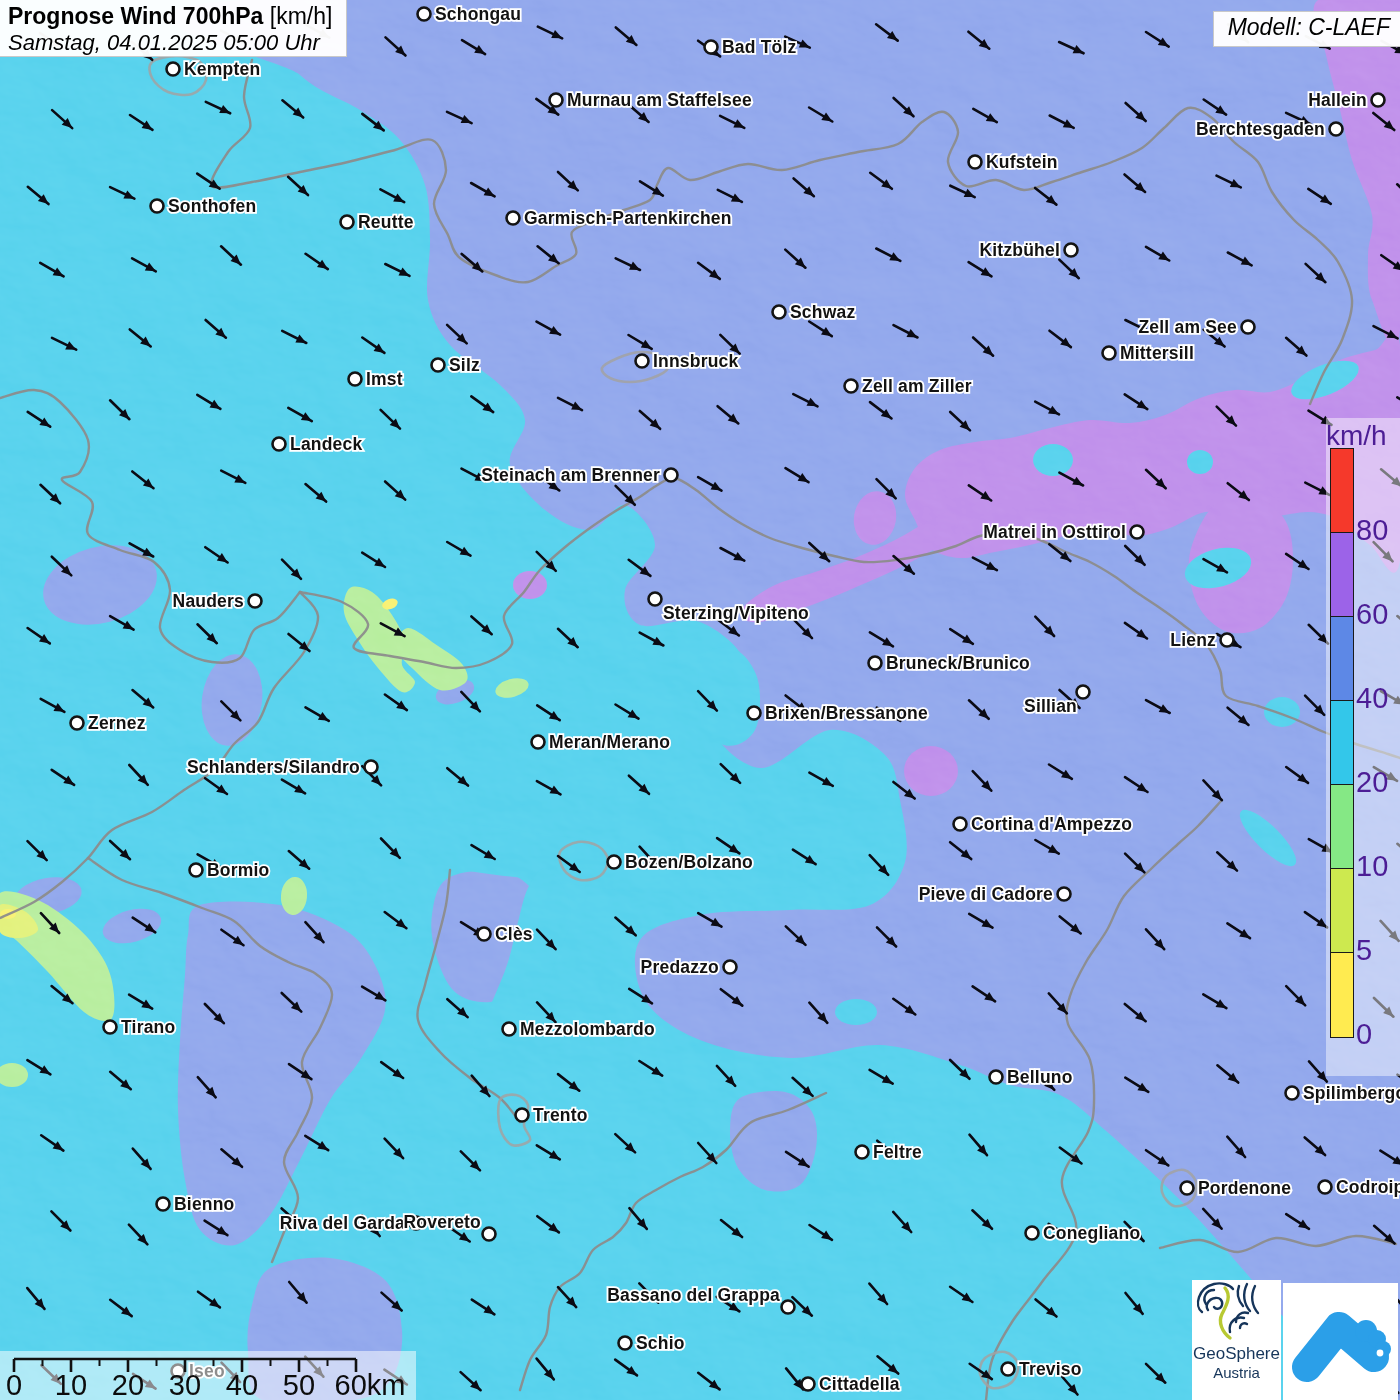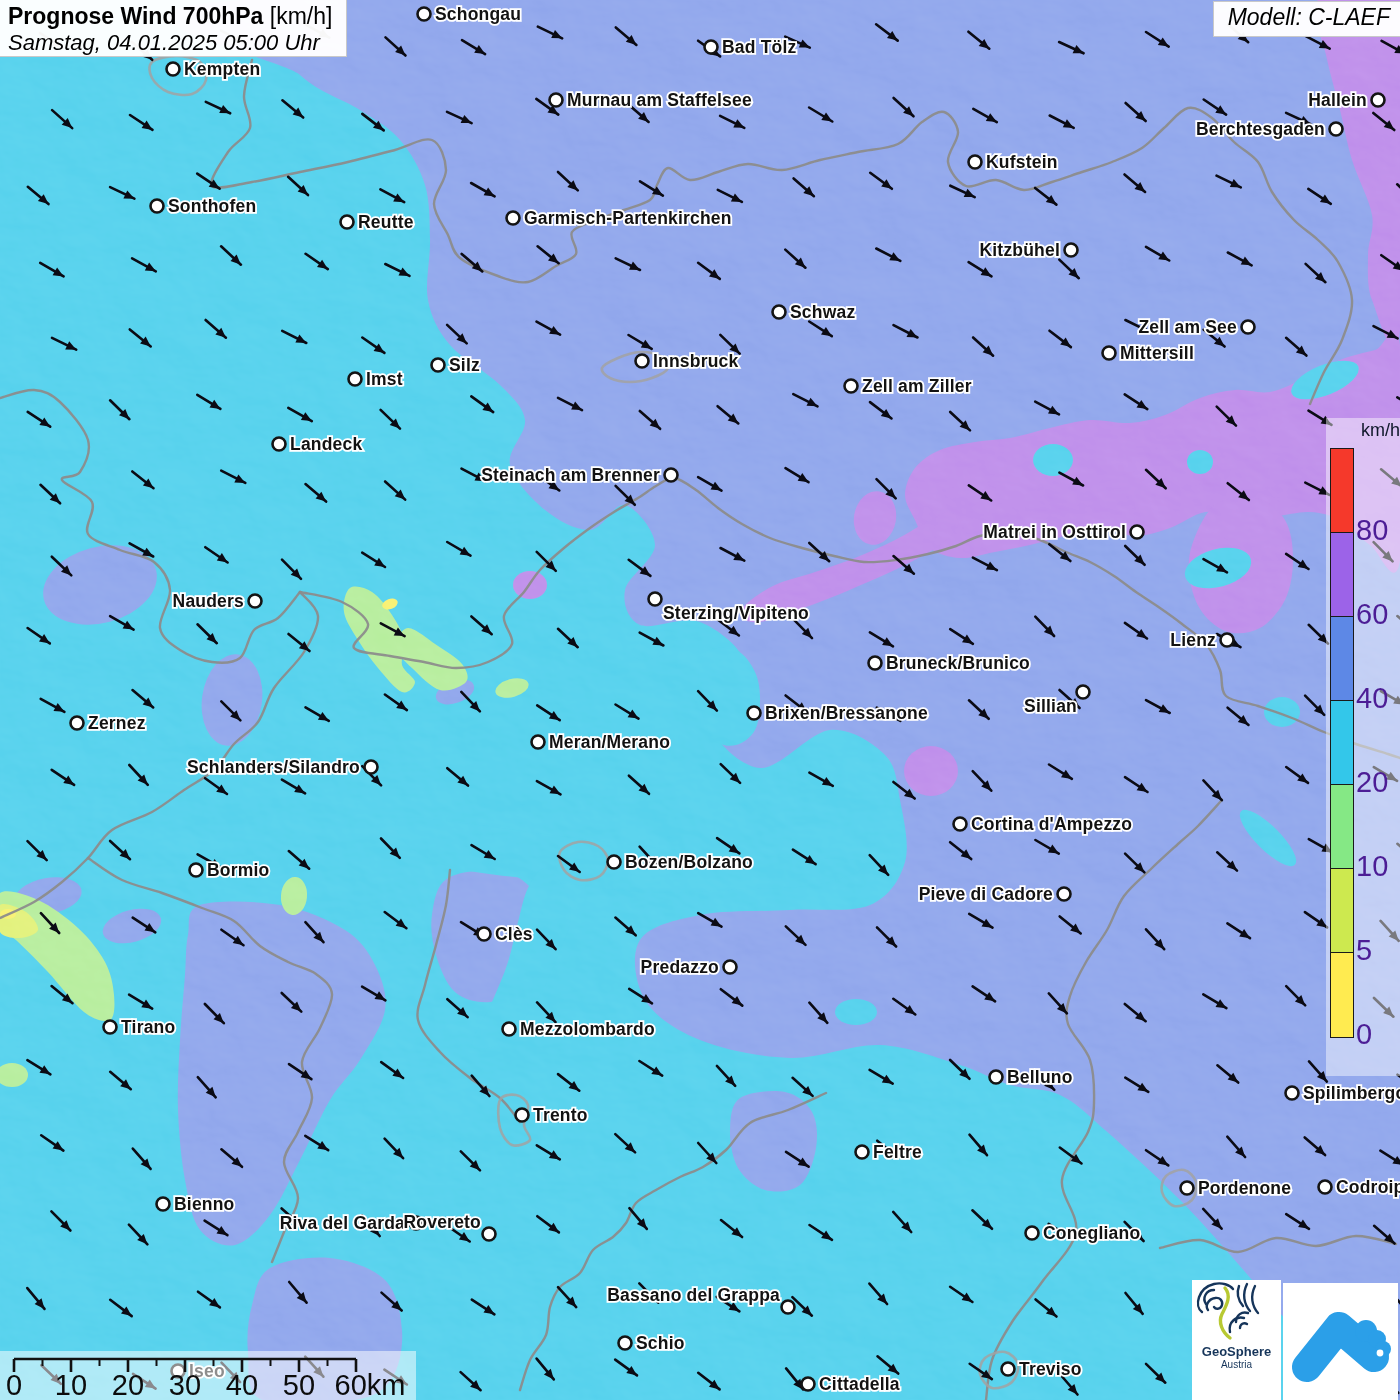--- a/index.html
+++ b/index.html
@@ -13,39 +13,39 @@
   .arrows line{stroke:#0B0B14;stroke-width:2.6;stroke-linecap:round}
   .arrows polygon{fill:#0B0B14}
   .cities text{font-size:17.5px;font-weight:bold;fill:#121212;stroke:#ffffff;stroke-width:3.6px;paint-order:stroke;letter-spacing:.2px}
   .cities circle{fill:#ffffff;stroke:#141414;stroke-width:2.6}
 
   .titlebox{position:absolute;left:0;top:0;background:rgba(255,255,255,.97);
             padding:3px 14px 0 8px;box-shadow:0 0 0 1px #c9c9c9;z-index:30}
   .titlebox .t1{font-size:23px;color:#000;white-space:nowrap}
   .titlebox .t1 .b{font-weight:bold}
   .titlebox .t2{font-size:22px;font-style:italic;color:#000;white-space:nowrap}
-  .modelbox{position:absolute;right:0;top:2px;background:rgba(255,255,255,.97);
+  .modelbox{position:absolute;right:0;top:12px;background:rgba(255,255,255,.97);
             padding:2px 10px 5px 14px;font-size:23px;font-style:italic;color:#000;
             box-shadow:0 0 0 1px #c9c9c9;z-index:30}
 
   .legend{position:absolute;left:1326px;top:418px;width:74px;height:658px;
           background:rgba(255,255,255,.45);z-index:20}
-  .legend .ltitle{position:absolute;left:0;top:2px;width:100%;text-align:right;
-          font-size:18px;color:#0f172a}
+  .legend .ltitle{position:absolute;left:0;top:2px;width:100%;text-align:left;
+          font-size:28px;color:#4c1d95}
   .legend .bar{position:absolute;left:4px;top:30px;width:22px;border:1px solid #1a1a1a}
   .legend .seg{width:100%;height:84px;border-bottom:1px solid #1a1a1a;box-sizing:border-box}
   .legend .seg:last-child{border-bottom:none}
   .legend .lnum{position:absolute;left:30px;font-size:29px;color:#4c1d95}
 
   .scalebar{position:absolute;left:0;top:1351px;width:416px;height:49px;
             background:rgba(255,255,255,.52);z-index:20}
   .logo{position:absolute;background:#fff;z-index:25}
   .logo-geo{left:1192px;top:1280px;width:89px;height:120px;text-align:center}
-  .logo-geo .gl1{font-size:13px;font-weight:bold;color:#16355a;margin-top:-2px}
-  .logo-geo .gl2{font-size:10px;color:#16355a}
+  .logo-geo .gl1{font-size:17px;font-weight:normal;color:#16355a;margin-top:-2px}
+  .logo-geo .gl2{font-size:15px;color:#16355a}
   .logo-app{left:1283px;top:1283px;width:115px;height:117px}
 </style>
 </head>
 <body>
 
 <div class="stage">
 
   <svg id="map" width="1400" height="1400" viewBox="0 0 1400 1400">
     <defs>
       <filter id="relief" x="0" y="0" width="100%" height="100%">

